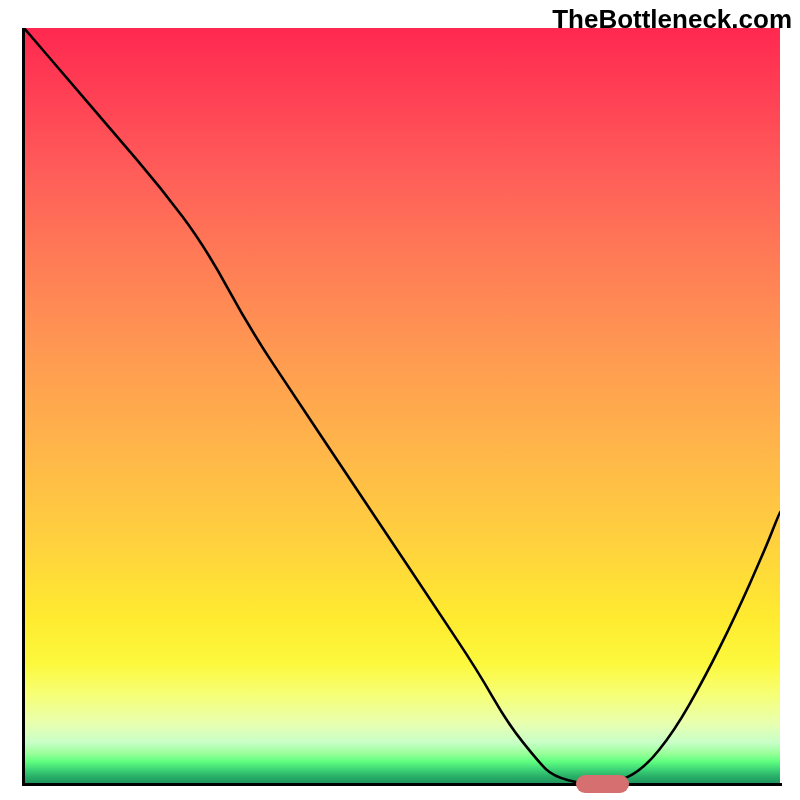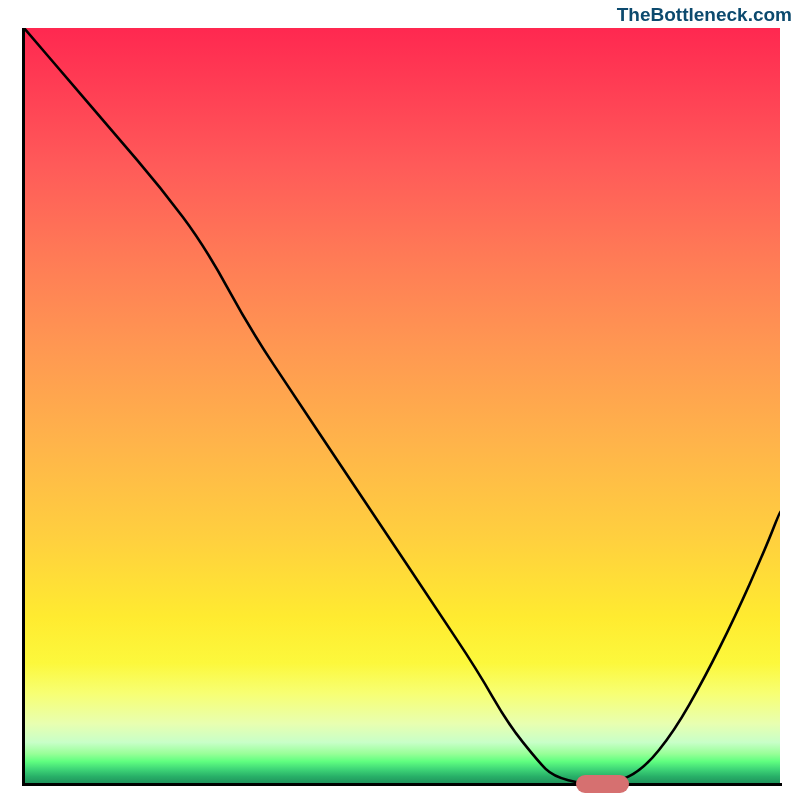--- a/index.html
+++ b/index.html
@@ -13,23 +13,23 @@
   .container {
     position: relative;
     width: 800px;
     height: 800px;
   }
   .watermark {
     position: absolute;
     top: 4px;
     right: 8px;
     font-family: Arial, Helvetica, sans-serif;
-    font-size: 19px;
+    font-size: 26px;
     font-weight: bold;
-    color: #0c4a6e;
+    color: #000000;
     z-index: 10;
   }
   .chart-area {
     position: absolute;
     left: 24px;
     top: 28px;
     width: 756px;
     height: 756px;
     background: linear-gradient(to bottom,
       #ff2850 0%,

